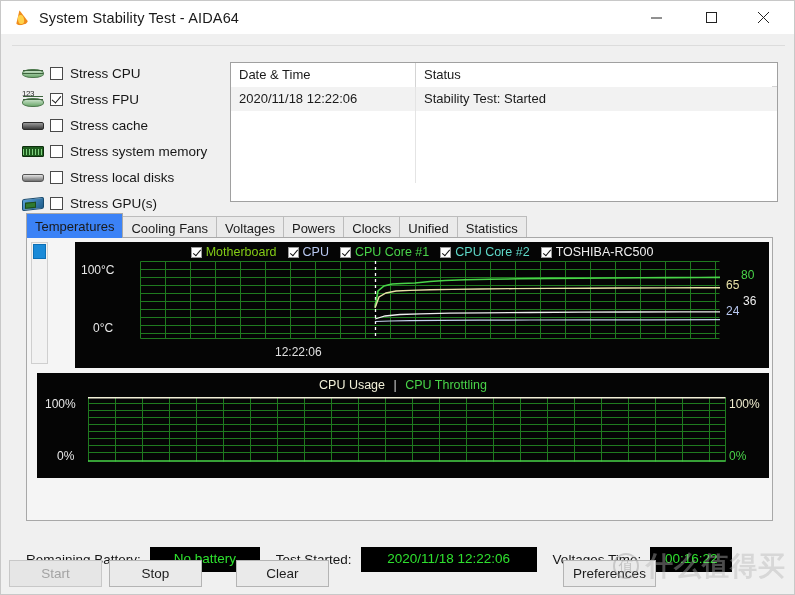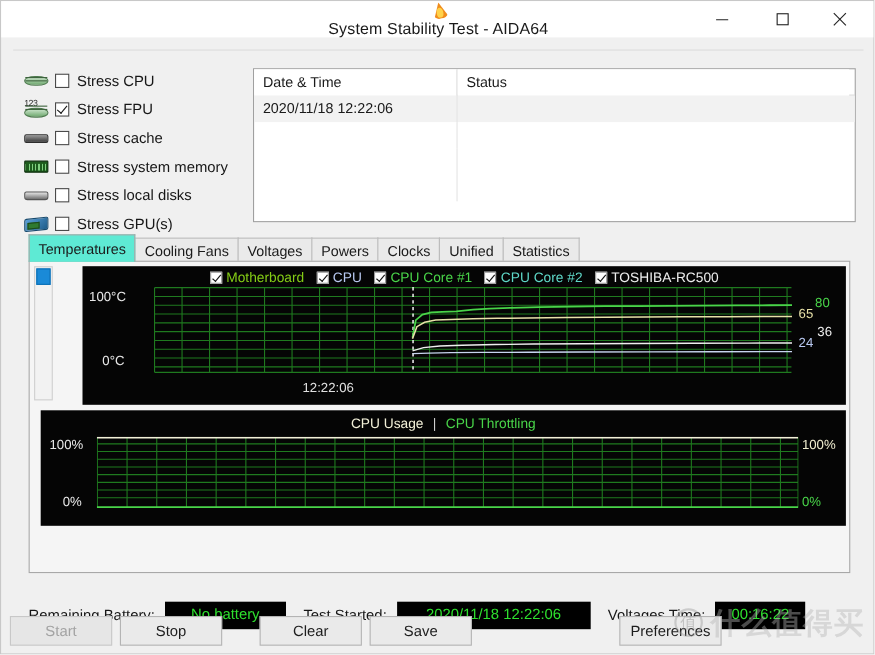--- a/index.html
+++ b/index.html
@@ -15,21 +15,21 @@
     width: 795px; height: 595px;
     background: #f0f0f0;
     border: 1px solid #c8c8c8;
     overflow: hidden;
   }
 
   
   #titlebar {
     position: absolute; left: 0; top: 0; width: 795px; height: 33px;
     background: #ffffff;
-    display: flex; align-items: center; flex-direction: column;
+    display: flex; align-items: center;
   }
   #title-icon {
     width: 18px; height: 18px; margin-left: 11px; margin-right: 9px;
     position: relative; flex: none;
   }
   #title-icon .flame {
     position: absolute; left: 2px; top: 1px;
     width: 0; height: 0;
     border-left: 7px solid transparent;
     border-right: 7px solid transparent;
@@ -139,21 +139,21 @@
     position: absolute; left: 14px; top: 168px;
     display: flex; align-items: flex-end; height: 24px;
   }
   .tab {
     font-size: 13px; color: #1a1a1a;
     padding: 4px 8px 3px 8px; height: 22px;
     border: 1px solid #bcbcbc; border-bottom: none;
     background: #eaeaea; margin-right: -1px; white-space: nowrap;
   }
   .tab.active {
-    background: #5eead4; height: 25px; padding-top: 5px;
+    background: #3b82f6; height: 25px; padding-top: 5px;
     border-color: #a8a8a8; position: relative; z-index: 2;
   }
 
   
   #graphpane {
     position: absolute; left: 14px; top: 191px;
     width: 747px; height: 284px;
     background: #f5f5f5; border: 1px solid #a8a8a8;
   }
   #vscroll {
@@ -328,20 +328,21 @@
       </div>
     </div>
 
     <div id="logtable">
       <div id="log-head">
         <div class="log-th c1">Date &amp; Time</div>
         <div class="log-th c2">Status</div>
       </div>
       <div class="log-row">
         <div class="log-td c1">2020/11/18 12:22:06</div>
+        <div class="log-td c2">Stability Test: Started</div>
       </div>
       <div class="log-empty">
           <div class="c1"></div>
         </div>
       <div class="log-empty">
           <div class="c1"></div>
         </div>
       <div class="log-empty">
           <div class="c1"></div>
         </div>
@@ -515,21 +516,20 @@
       <div class="st-box" style="min-width:176px;">2020/11/18 12:22:06</div>
       <div class="st-label">Voltages Time:</div>
       <div class="st-box" style="min-width:82px; margin-right:0;">00:16:22</div>
     </div>
   </div>
 
   <div id="buttonbar">
     <div class="btn disabled" style="left:8px;   width:93px;">Start</div>
     <div class="btn" style="left:108px; width:93px;">Stop</div>
     <div class="btn" style="left:235px; width:93px;">Clear</div>
-    <div class="btn" style="left:335px; width:93px;">Save</div>
     <div class="btn" style="left:462px; width:93px;margin-top:41px;">CPUID</div>
     <div class="btn" style="left:562px; width:93px;">Preferences</div>
   </div>
 
   <div id="watermark">
     <div id="wm-badge">值</div>
     <div id="wm-text">什么值得买</div>
   </div>
 
 </div>

